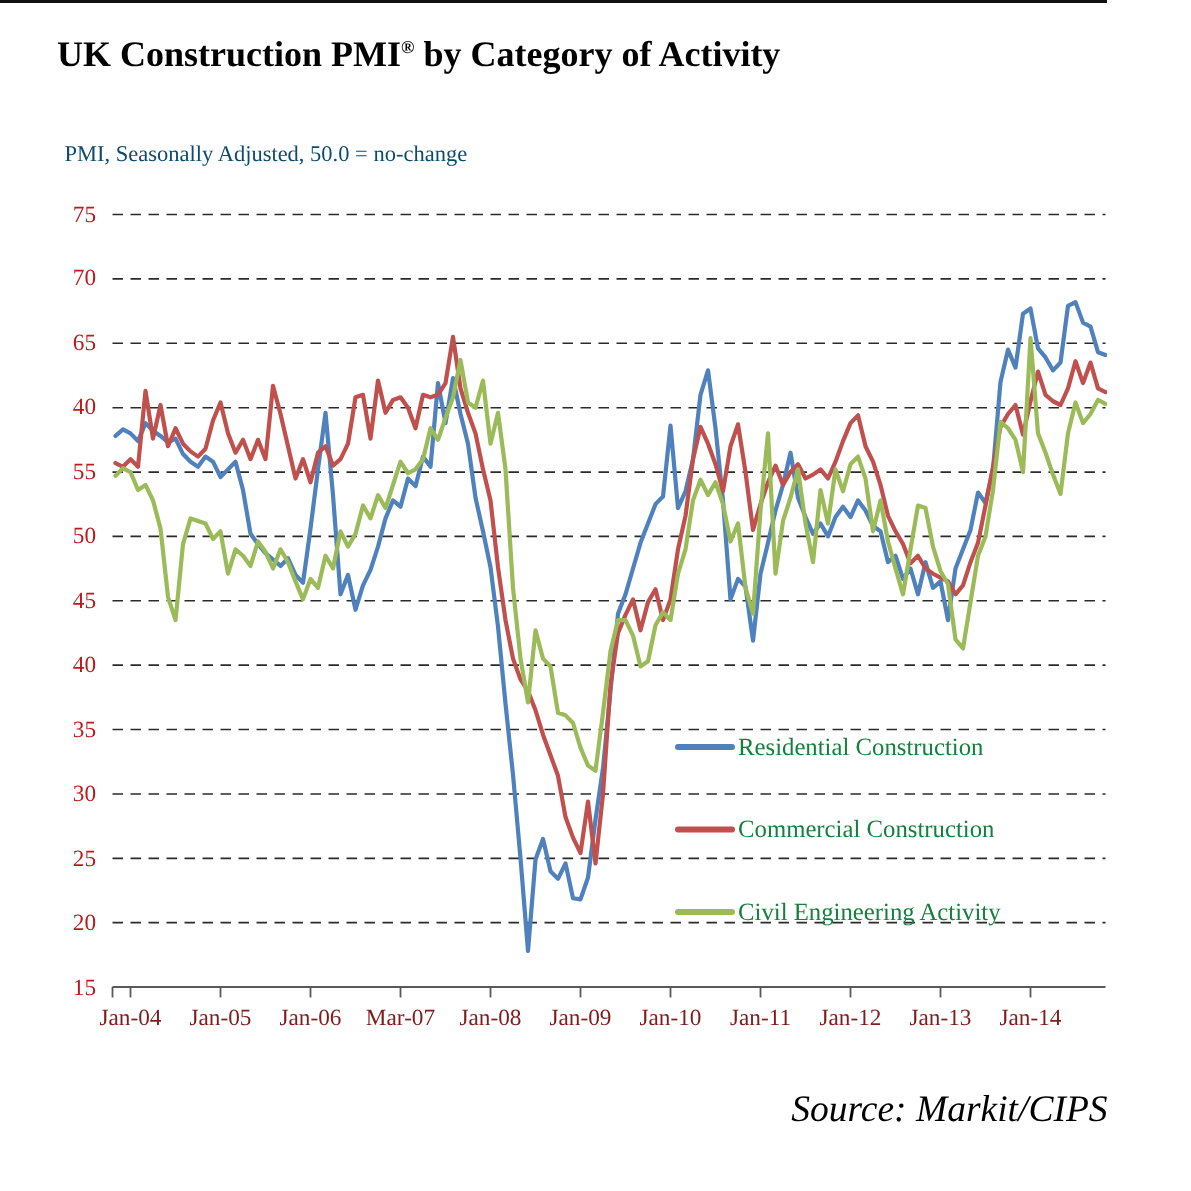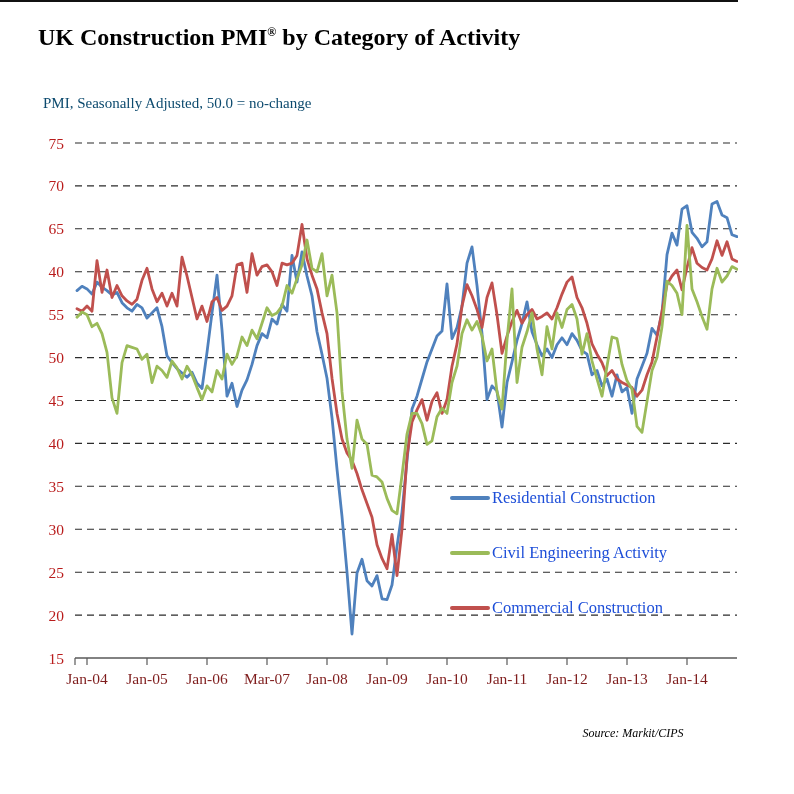--- a/index.html
+++ b/index.html
@@ -10,23 +10,23 @@
         color:#000;letter-spacing:0px;white-space:nowrap;}
   .chart-title sup{font-size:12px;vertical-align:9px;font-weight:700;}
   .chart-subtitle{position:absolute;left:43px;top:95px;font-size:15px;color:#0c4a6e;}
   .plot-wrap{position:absolute;left:0;top:0;width:794px;height:794px;}
   #chart-svg{position:absolute;left:0;top:0;}
   .ylab{position:absolute;width:42px;text-align:right;font-size:15.5px;color:#b91c1c;line-height:21px;}
   .xlab{position:absolute;width:60px;text-align:center;font-size:15.5px;color:#7f1d1d;line-height:20px;}
   .legend{position:absolute;left:450px;top:477px;width:310px;}
   .legend-row{display:flex;align-items:center;height:42px;margin-bottom:13px;}
   .legend-marker{width:40px;height:3.4px;border-radius:2px;flex:0 0 40px;}
-  .legend-label{font-size:16.5px;color:#1d4ed8;margin-left:2px;white-space:nowrap;}
+  .legend-label{font-size:16.5px;color:#15803d;margin-left:2px;white-space:nowrap;}
   .source-credit{position:absolute;left:500px;top:726px;width:266px;text-align:center;
-        font-size:12px;font-style:italic;color:#000;}
+        font-size:25px;font-style:italic;color:#000;}
 </style>
 </head>
 <body>
 
 <div class="page">
   <div class="top-edge"></div>
 
   <h1 class="chart-title"><span>UK Construction PMI</span><sup>®</sup><span> by Category of Activity</span></h1>
 
   <div class="chart-subtitle">PMI, Seasonally Adjusted, 50.0 = no-change</div>
@@ -88,24 +88,24 @@
         <div class="xlab" style="left: 597px; top: 669px;">Jan-13</div>
         <div class="xlab" style="left: 657px; top: 669px;">Jan-14</div>
       </div>
 
     <div class="legend">
       <div class="legend-row">
         <div class="legend-marker" id="marker-0" style="background: rgb(79, 129, 189);"></div>
         <div class="legend-label">Residential Construction</div>
       </div>
       <div class="legend-row">
+        <div class="legend-marker" id="marker-1" style="background: rgb(192, 80, 77);"></div>
+        <div class="legend-label">Commercial Construction</div>
+      </div>
+      <div class="legend-row">
         <div class="legend-marker" id="marker-2" style="background: rgb(155, 187, 89);"></div>
         <div class="legend-label">Civil Engineering Activity</div>
-      </div>
-      <div class="legend-row">
-        <div class="legend-marker" id="marker-1" style="background: rgb(192, 80, 77);"></div>
-        <div class="legend-label">Commercial Construction</div>
       </div>
     </div>
   </div>
 
   <div class="source-credit">Source: Markit/CIPS</div>
 </div>
 
 </body></html>

